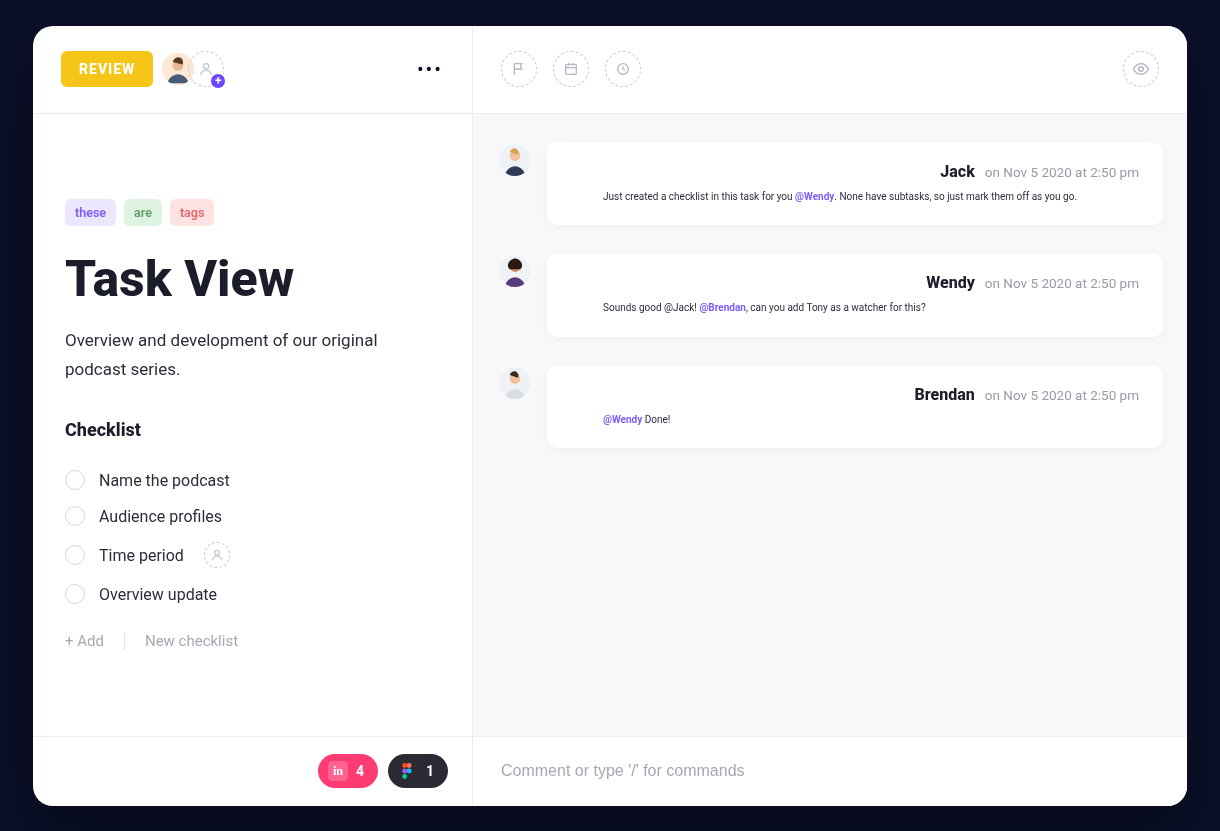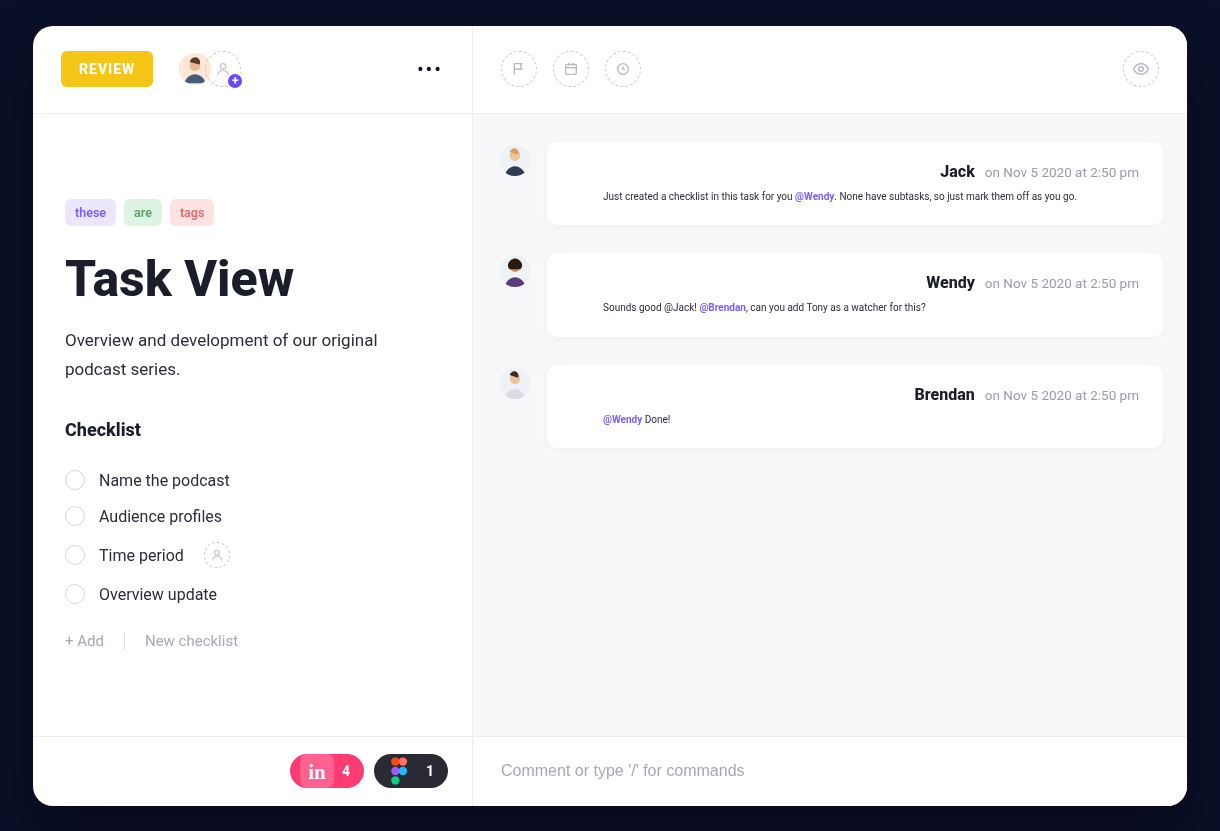--- a/index.html
+++ b/index.html
@@ -37,21 +37,21 @@
     position: relative;
   }
 
   
   .left-header {
     height: 88px;
     border-bottom: 1px solid #ececf1;
     display: flex;
     align-items: center;
     padding: 0 28px;
-    gap: 24px;
+    gap: 7px;
   }
   .status-pill {
     background: #f5c518;
     color: #fff;
     font-weight: 800;
     font-size: 14px;
     letter-spacing: 1px;
     padding: 10px 18px;
     border-radius: 6px;
   }
@@ -185,21 +185,21 @@
     border-radius: 999px;
     padding: 8px 14px 8px 10px;
     display: flex; align-items: center; gap: 8px;
     font-weight: 700;
     font-size: 14px;
     color: #fff;
   }
   .chip-pink { background: #ff3b74; }
   .chip-dark { background: #2a2a34; }
   .chip-icon {
-    width: 34px; height: 18px;
+    width: 20px; height: 18px;
     display:inline-flex; align-items:center; justify-content:center;
   }
 
   
   .right-header {
     height: 88px;
     border-bottom: 1px solid #ececf1;
     background: #fff;
     display: flex;
     align-items: center;

